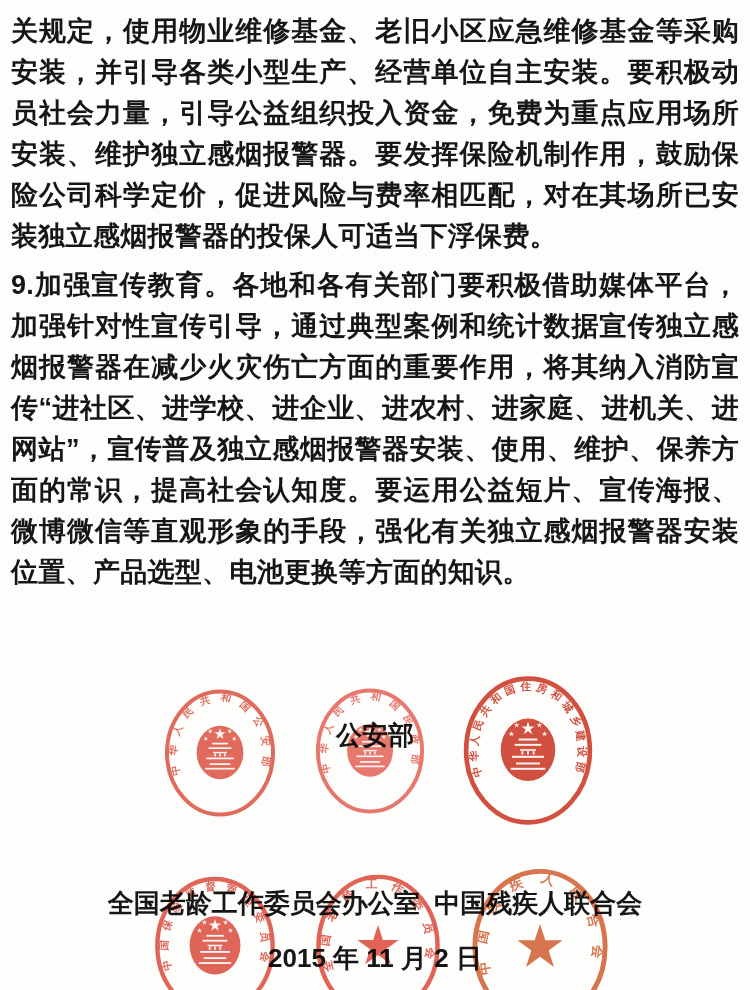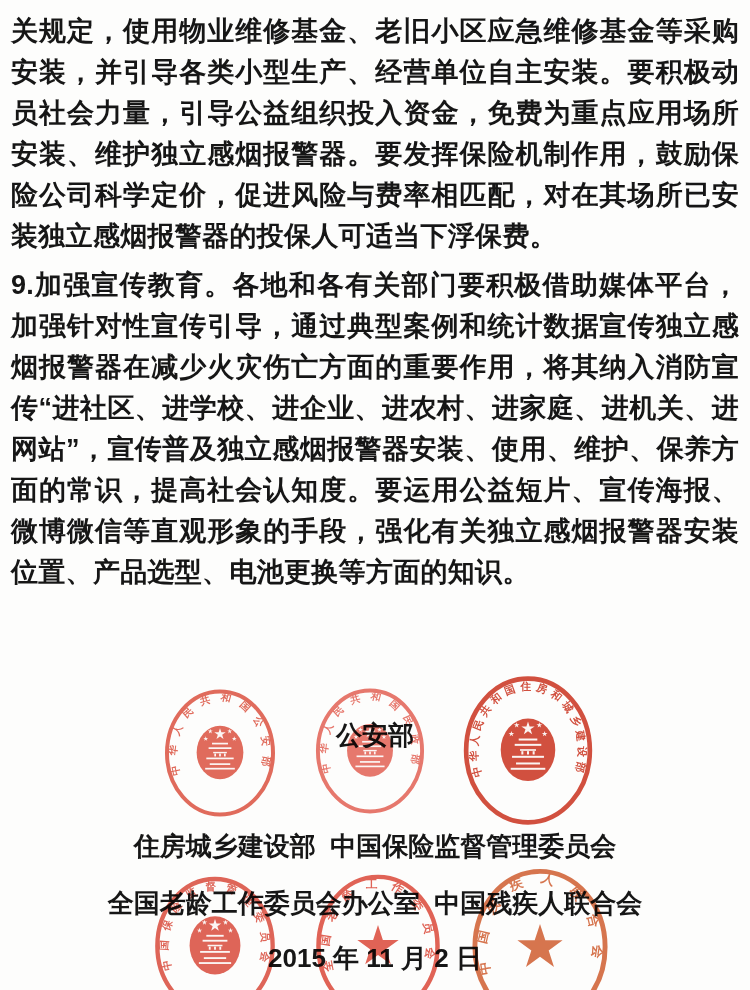--- a/index.html
+++ b/index.html
@@ -28,21 +28,20 @@
 <body>
 
 <div class="page">
 
   <div class="doc-body">
     <p>关规定，使用物业维修基金、老旧小区应急维修基金等采购安装，并引导各类小型生产、经营单位自主安装。要积极动员社会力量，引导公益组织投入资金，免费为重点应用场所安装、维护独立感烟报警器。要发挥保险机制作用，鼓励保险公司科学定价，促进风险与费率相匹配，对在其场所已安装独立感烟报警器的投保人可适当下浮保费。</p>
     <p>9.加强宣传教育。各地和各有关部门要积极借助媒体平台，加强针对性宣传引导，通过典型案例和统计数据宣传独立感烟报警器在减少火灾伤亡方面的重要作用，将其纳入消防宣传“进社区、进学校、进企业、进农村、进家庭、进机关、进网站”，宣传普及独立感烟报警器安装、使用、维护、保养方面的常识，提高社会认知度。要运用公益短片、宣传海报、微博微信等直观形象的手段，强化有关独立感烟报警器安装位置、产品选型、电池更换等方面的知识。</p>
   </div>
 
   <div class="sig" style="top:719px">公安部</div>
-  <div class="sig" style="top:830px">住房城乡建设部  中国保险监督管理委员会</div>
   <div class="sig" style="top:887px">全国老龄工作委员会办公室  中国残疾人联合会</div>
   <div class="sig" style="top:942px">2015 年 11 月 2 日</div>
 
   <div class="seal" style="left:163px;top:683px;width:114px;height:140px">
       <svg viewBox="0 0 200 230">
         <ellipse cx="100" cy="115" rx="93" ry="108" fill="none" stroke="#df5c4b" stroke-width="7"></ellipse>
         <defs>
           <path id="sealarc0" d="M 40.1 171 A 76 91 0 1 1 159.9 171" fill="none"></path>
         </defs>
         <text fill="#df5c4b" font-size="18" font-weight="bold" letter-spacing="16.0" text-anchor="middle" font-family="&quot;Liberation Sans&quot;,&quot;DejaVu Sans&quot;,sans-serif"><textPath startOffset="50%" text-anchor="middle" href="#sealarc0" xlink:href="#sealarc0">中华人民共和国公安部</textPath></text>

